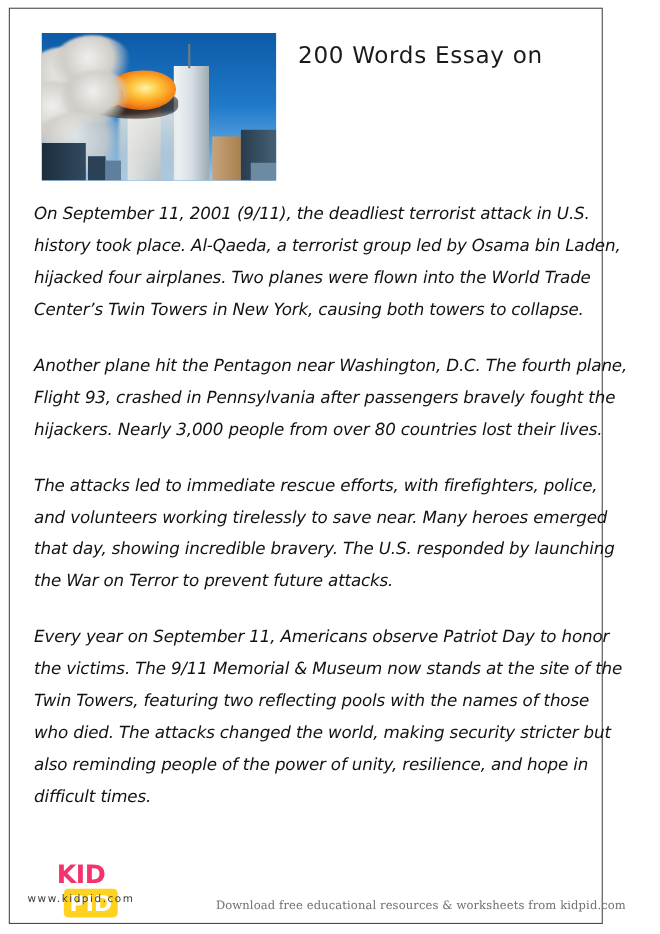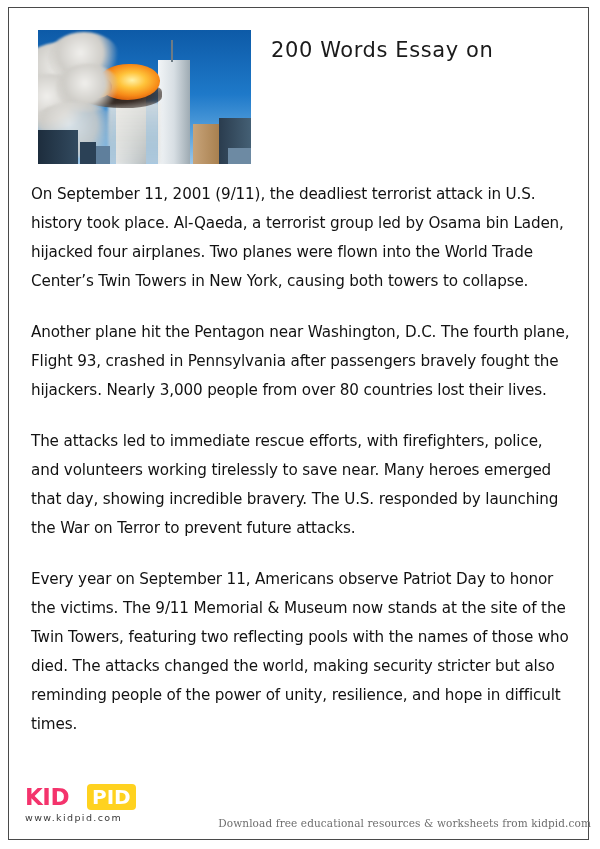--- a/index.html
+++ b/index.html
@@ -11,21 +11,21 @@
     width: 600px;
     height: 849px;
     overflow: hidden;
     font-family: "Liberation Sans", sans-serif;
   }
 
   .page {
     position: absolute;
     left: 8px;
     top: 7px;
-    width: 581px;
+    width: 540px;
     height: 833px;
     background: #ffffff;
     border: 1px solid #4a4a4a;
     box-sizing: border-box;
   }
 
   
   .header {
     position: absolute;
     left: 0;
@@ -132,20 +132,21 @@
     letter-spacing: 0.5px;
     white-space: nowrap;
   }
 
   
   .body-text {
     position: absolute;
     left: 22px;
     top: 172px;
     width: 540px;
+    font-style: italic;
   }
   .para {
     font-family: "DejaVu Sans", sans-serif;
     font-size: 15.2px;
     line-height: 29px;
     color: #121212;
     letter-spacing: -0.15px;
     margin: 0 0 22px 0;
     text-align: left;
   }
@@ -160,20 +161,21 @@
   }
   .logo {
     position: absolute;
     left: 16px;
     top: 0px;
   }
   .logo-row {
     display: flex;
     align-items: center;
     height: 24px;
+    flex-direction: column;
   }
   .logo-kid {
     font-family: "DejaVu Sans", sans-serif;
     font-size: 23px;
     font-weight: 700;
     color: #f4336c;
     letter-spacing: -0.5px;
     line-height: 1;
   }
   .logo-pid {
@@ -190,21 +192,21 @@
   }
   .logo-url {
     margin-top: 3px;
     font-family: "DejaVu Sans", sans-serif;
     font-size: 9.5px;
     color: #3a3a3a;
     letter-spacing: 1.4px;
   }
   .footer-note {
     position: absolute;
-    right: 0;
+    right: 22px;
     bottom: 4px;
     font-family: "DejaVu Serif", serif;
     font-size: 10.5px;
     color: #6e6e6e;
     letter-spacing: 0.1px;
     white-space: nowrap;
   }
 </style>
 </head>
 <body>

